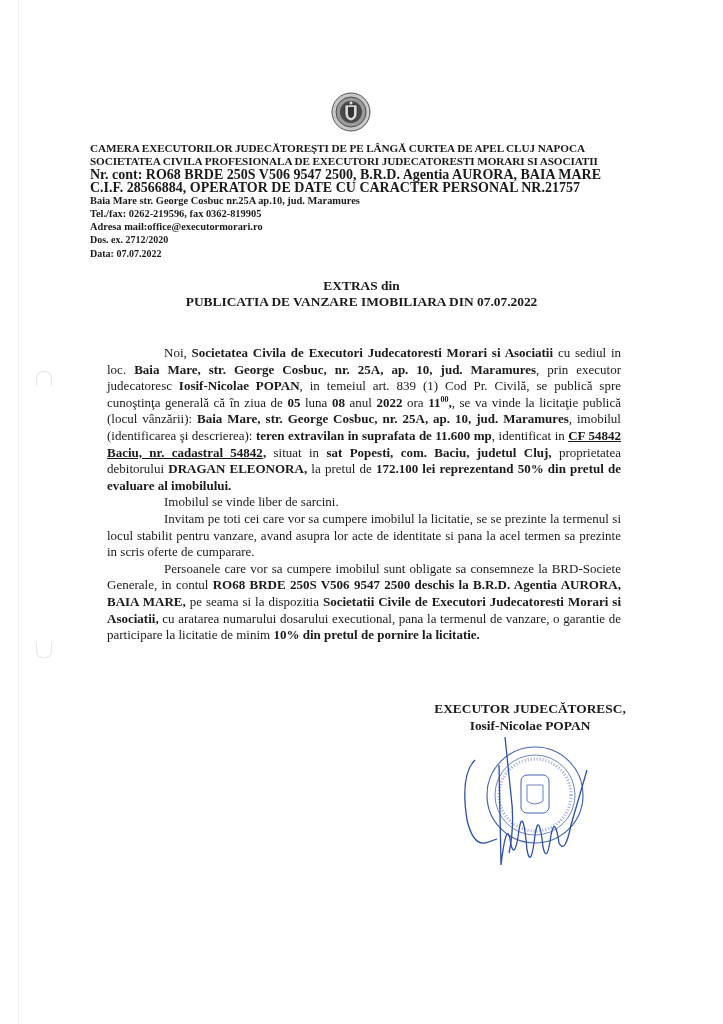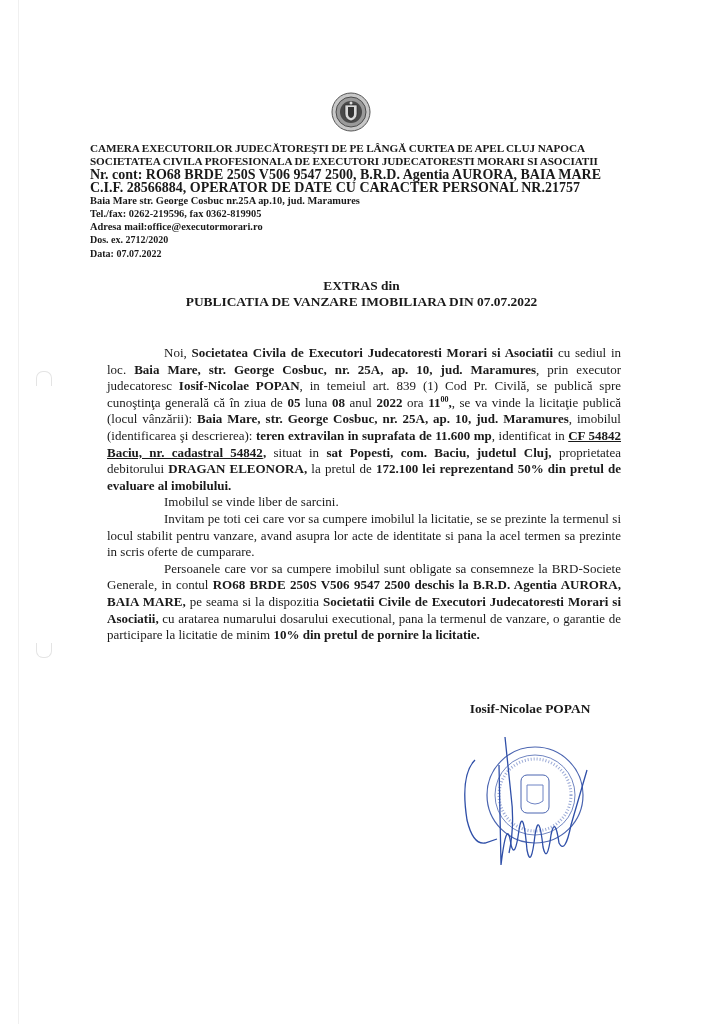--- a/index.html
+++ b/index.html
@@ -62,20 +62,21 @@
   </div>
 
   <div class="body">
     <p><span>Noi, </span><b>Societatea Civila de Executori Judecatoresti Morari si Asociatii</b><span> cu sediul in loc. </span><b>Baia Mare, str. George Cosbuc, nr. 25A, ap. 10, jud. Maramures</b><span>, prin executor judecatoresc </span><b>Iosif-Nicolae POPAN</b><span>, in temeiul art. 839 (1) Cod Pr. Civilă, se publică spre cunoştinţa generală că în ziua de </span><b>05</b><span> luna </span><b>08</b><span> anul </span><b>2022</b><span> ora </span><b>11</b><sup>00</sup><b>,</b><span>, se va vinde la licitaţie publică (locul vânzării): </span><b>Baia Mare, str. George Cosbuc, nr. 25A, ap. 10, jud. Maramures</b><span>, imobilul (identificarea şi descrierea): </span><b>teren extravilan in suprafata de 11.600 mp</b><span>, identificat in </span><b><u>CF 54842 Baciu, nr. cadastral 54842</u></b><b>,</b><span> situat in </span><b>sat Popesti, com. Baciu, judetul Cluj,</b><span> proprietatea debitorului </span><b>DRAGAN ELEONORA,</b><span> la pretul de </span><b>172.100 lei reprezentand 50% din pretul de evaluare al imobilului.</b></p>
     <p>Imobilul se vinde liber de sarcini.</p>
     <p>Invitam pe toti cei care vor sa cumpere imobilul la licitatie, se se prezinte la termenul si locul stabilit pentru vanzare, avand asupra lor acte de identitate si pana la acel termen sa prezinte in scris oferte de cumparare.</p>
     <p><span>Persoanele care vor sa cumpere imobilul sunt obligate sa consemneze la BRD-Societe Generale, in contul </span><b>RO68 BRDE 250S V506 9547 2500  deschis la B.R.D. Agentia AURORA, BAIA MARE,</b><span> pe seama si la dispozitia </span><b>Societatii Civile de Executori Judecatoresti Morari si Asociatii,</b><span> cu aratarea numarului dosarului executional, pana la termenul de vanzare, o garantie de participare la licitatie de minim </span><b>10% din pretul de pornire la licitatie.</b></p>
   </div>
 
   <div class="signature">
+    <div>EXECUTOR JUDECĂTORESC,</div>
     <div>Iosif-Nicolae POPAN</div>
   </div>
 
   <svg class="stamp" viewBox="0 0 140 140">
     <circle cx="80" cy="60" r="48" fill="none" stroke="#4a64b0" stroke-width="1.2"></circle>
     <circle cx="80" cy="60" r="40" fill="none" stroke="#4a64b0" stroke-width="0.8"></circle>
     <circle cx="80" cy="60" r="36" fill="none" stroke="#6f84c4" stroke-width="3" stroke-dasharray="1 2" opacity="0.7"></circle>
     <rect x="66" y="40" width="28" height="38" rx="6" fill="none" stroke="#4a64b0" stroke-width="1"></rect>
     <path d="M72 50 L88 50 L88 66 Q80 72 72 66 Z" fill="none" stroke="#6f84c4" stroke-width="1"></path>
     <g fill="none" stroke="#2f4fa8" stroke-width="1.3">

